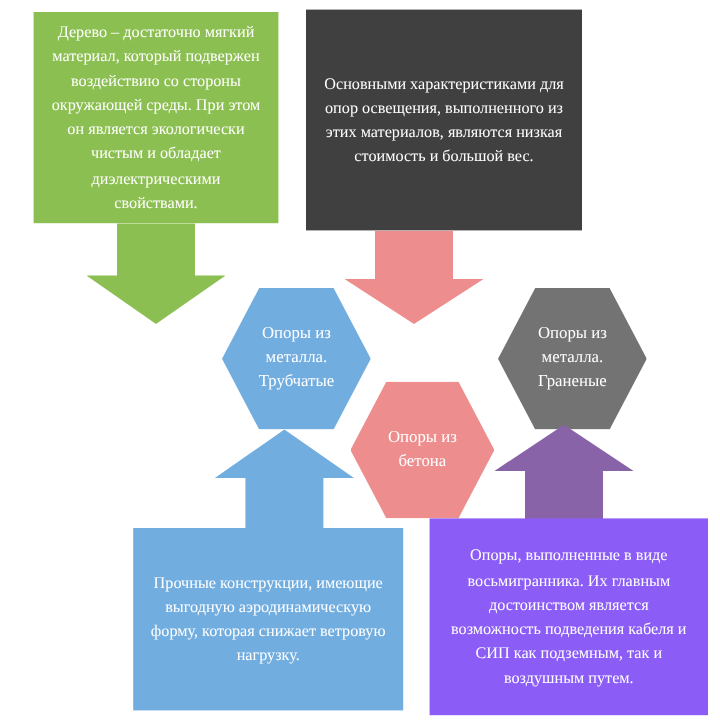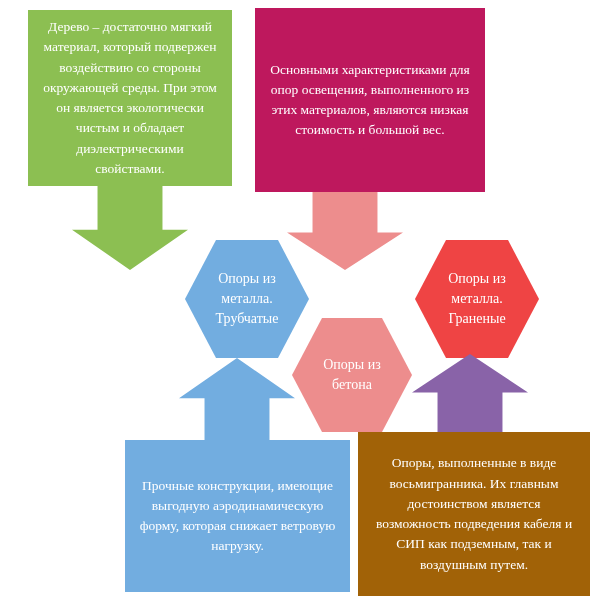--- a/index.html
+++ b/index.html
@@ -48,59 +48,59 @@
   #arrow-wood        { left: 72px;  top: 186px; width: 116px; height: 84px; }
   #callout-concrete-note { left: 255px; top: 8px; width: 230px; height: 184px; }
   #arrow-concrete    { left: 287px; top: 192px; width: 116px; height: 78px; }
 
   #hex-wood          { left: 60px;  top: 286px; width: 120px; height: 114px; }
   #hex-metal-tube    { left: 185px; top: 240px; width: 124px; height: 118px; }
   #hex-concrete      { left: 292px; top: 286px; width: 120px; height: 114px; margin-top: 32px; }
   #hex-metal-faceted { left: 415px; top: 240px; width: 124px; height: 118px; }
 
   #arrow-tube        { left: 179px; top: 358px; width: 116px; height: 84px; }
-  #callout-tube      { left: 125px; top: 440px; width: 225px; height: 152px; }
+  #callout-tube      { left: 111px; top: 440px; width: 225px; height: 152px; }
   #arrow-faceted     { left: 412px; top: 354px; width: 116px; height: 80px; }
   #callout-faceted   { left: 358px; top: 432px; width: 232px; height: 164px; }
 </style>
 </head>
 <body>
 
 <div id="canvas">
 
   <div class="callout" id="callout-wood" style="background-color: rgb(140, 191, 82);">
     <span>Дерево – достаточно мягкий материал, который подвержен воздействию со стороны окружающей среды. При этом он является экологически чистым и обладает диэлектрическими свойствами.</span>
   </div>
 
   <div class="arrow arrow-down" id="arrow-wood" style="background-color: rgb(140, 191, 82);"></div>
 
-  <div class="callout" id="callout-concrete-note" style="background-color: #be185d;">
+  <div class="callout" id="callout-concrete-note" style="background-color: #404040;">
     <span>Основными характеристиками для опор освещения, выполненного из этих материалов, являются низкая стоимость и большой вес.</span>
   </div>
 
   <div class="arrow arrow-down" id="arrow-concrete" style="background-color: rgb(237, 141, 141);"></div>
 
 
   <div class="hexagon" id="hex-metal-tube" style="background-color: rgb(114, 173, 224);">
     <span>Опоры из металла. Трубчатые</span>
   </div>
 
   <div class="hexagon" id="hex-concrete" style="background-color: rgb(237, 141, 141);">
     <span>Опоры из бетона</span>
   </div>
 
-  <div class="hexagon" id="hex-metal-faceted" style="background-color: #ef4444;">
+  <div class="hexagon" id="hex-metal-faceted" style="background-color: #737373;">
     <span>Опоры из металла. Граненые</span>
   </div>
 
   <div class="arrow arrow-up" id="arrow-tube" style="background-color: rgb(114, 173, 224);"></div>
 
   <div class="callout" id="callout-tube" style="background-color: rgb(114, 173, 224);">
     <span>Прочные конструкции, имеющие выгодную аэродинамическую форму, которая снижает ветровую нагрузку.</span>
   </div>
 
   <div class="arrow arrow-up" id="arrow-faceted" style="background-color: rgb(137, 99, 168);"></div>
 
-  <div class="callout" id="callout-faceted" style="background-color: #a16207;">
+  <div class="callout" id="callout-faceted" style="background-color: #8b5cf6;">
     <span>Опоры, выполненные в виде восьмигранника. Их главным достоинством является возможность подведения кабеля и СИП как подземным, так и воздушным путем.</span>
   </div>
 
 </div>
 
 </body></html>

